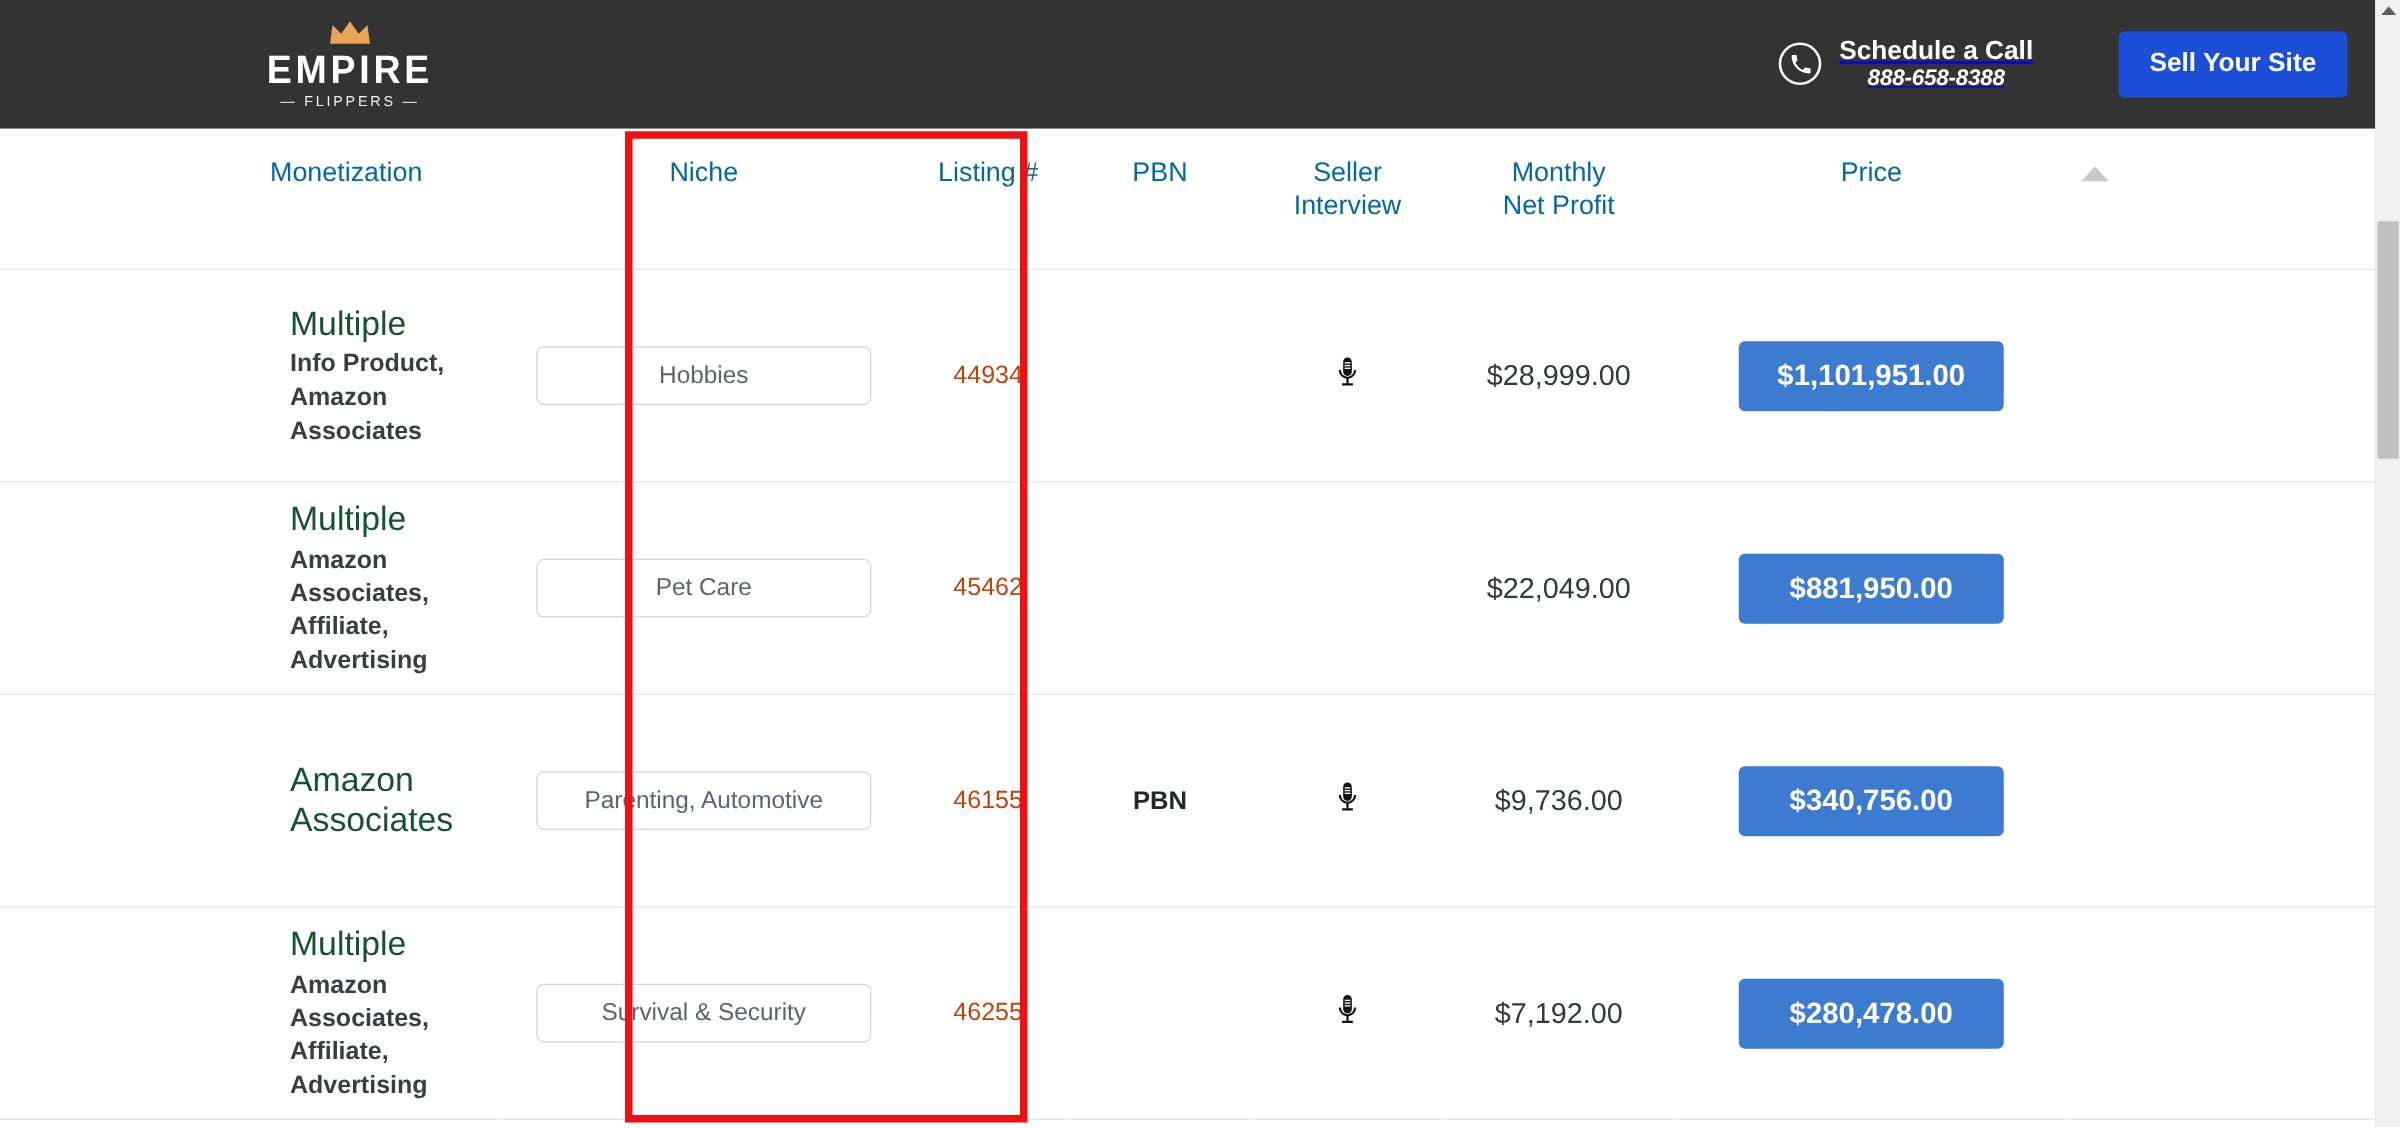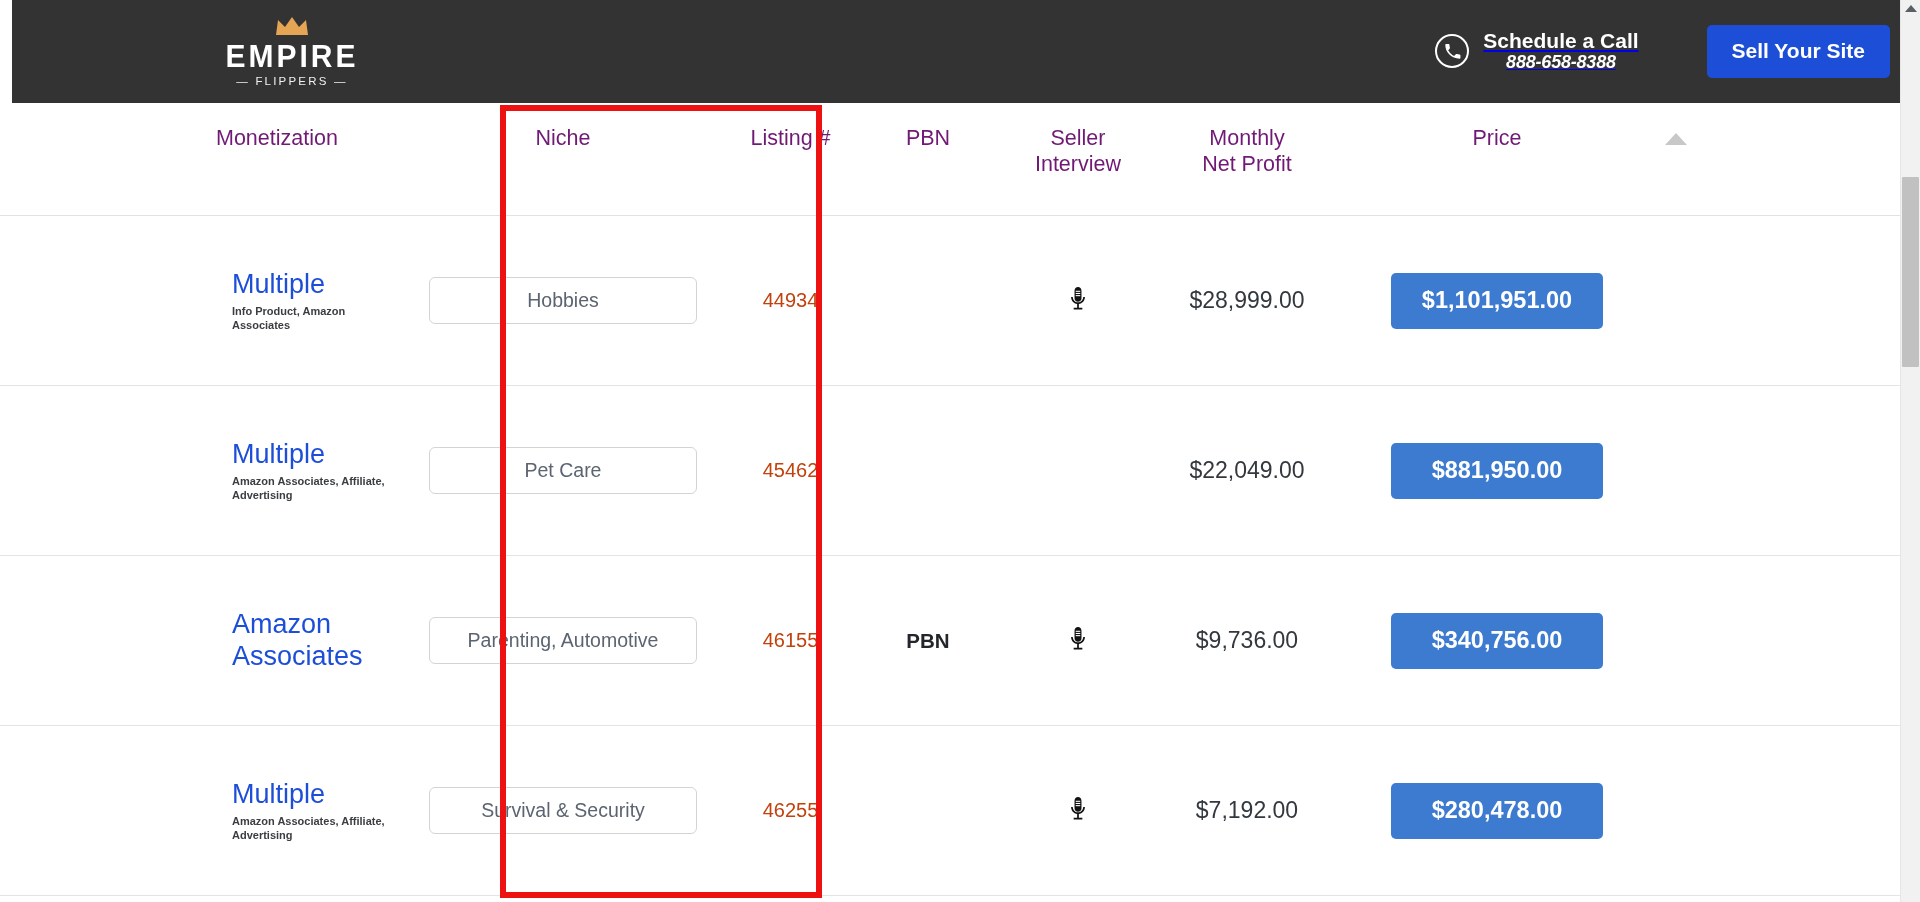--- a/index.html
+++ b/index.html
@@ -7,21 +7,21 @@
     width: 1920px; height: 902px;
     overflow: hidden;
     background: #ffffff;
     font-family: "Liberation Sans", sans-serif;
   }
 
   #page { position: relative; width: 1920px; height: 902px; background: #fff; }
 
   
   .site-header {
-    position: absolute; top: 0; left: 12px;
+    position: absolute; top: 0; left: 0;
     width: 1900px; height: 103px;
     background: #333333;
     display: flex; align-items: center;
   }
 
   .logo-wrap {
     margin-left: 210px;
     width: 140px; height: 78px;
     display: flex; flex-direction: column; align-items: center; justify-content: center;
     text-decoration: none;
@@ -86,21 +86,21 @@
   .listing-table col.c-niche { width: 330px; }
   .listing-table col.c-list  { width: 125px; }
   .listing-table col.c-pbn   { width: 150px; }
   .listing-table col.c-int   { width: 150px; }
   .listing-table col.c-prof  { width: 188px; }
   .listing-table col.c-price { width: 312px; }
   .listing-table col.c-sort  { width: 247px; }
 
   thead th {
     font-weight: 400;
-    color: #701a75;
+    color: #0369a1;
     font-size: 21.5px;
     padding: 22px 0 38px 0;
     vertical-align: top;
     line-height: 1.22;
     border-bottom: 1px solid #e2e2e2;
   }
   th.h-mon   { text-align: left; padding-left: 216px; }
   th.h-niche { text-align: center; }
   th.h-list  { text-align: center; }
   th.h-pbn   { text-align: center; }
@@ -116,22 +116,22 @@
     border-right: 11px solid transparent;
     border-bottom: 12px solid #c8c8c8;
     margin-top: 6px;
   }
 
   tbody tr { border-bottom: 1px solid #e4e4e4; }
   tbody tr:last-child { border-bottom: none; }
   tbody td { padding: 0; vertical-align: middle; height: 170px; }
 
   .mon-cell { padding-left: 232px; }
-  .mon-main { font-size: 27px; color: #1d4ed8; font-weight: 400; line-height: 1.18; }
-  .mon-sub  { font-size: 11px; color: #3a3d42; font-weight: 700; line-height: 1.33; margin-top: 3px; max-width: 272px; }
+  .mon-main { font-size: 27px; color: #14532d; font-weight: 400; line-height: 1.18; }
+  .mon-sub  { font-size: 20px; color: #3a3d42; font-weight: 700; line-height: 1.33; margin-top: 3px; max-width: 272px; }
 
   .niche-cell { text-align: center; }
   .niche-pill {
     display: inline-block;
     min-width: 268px;
     padding: 11px 18px;
     border: 1px solid #d4d4d4;
     border-radius: 6px;
     color: #5b6470;
     font-size: 19.5px;

